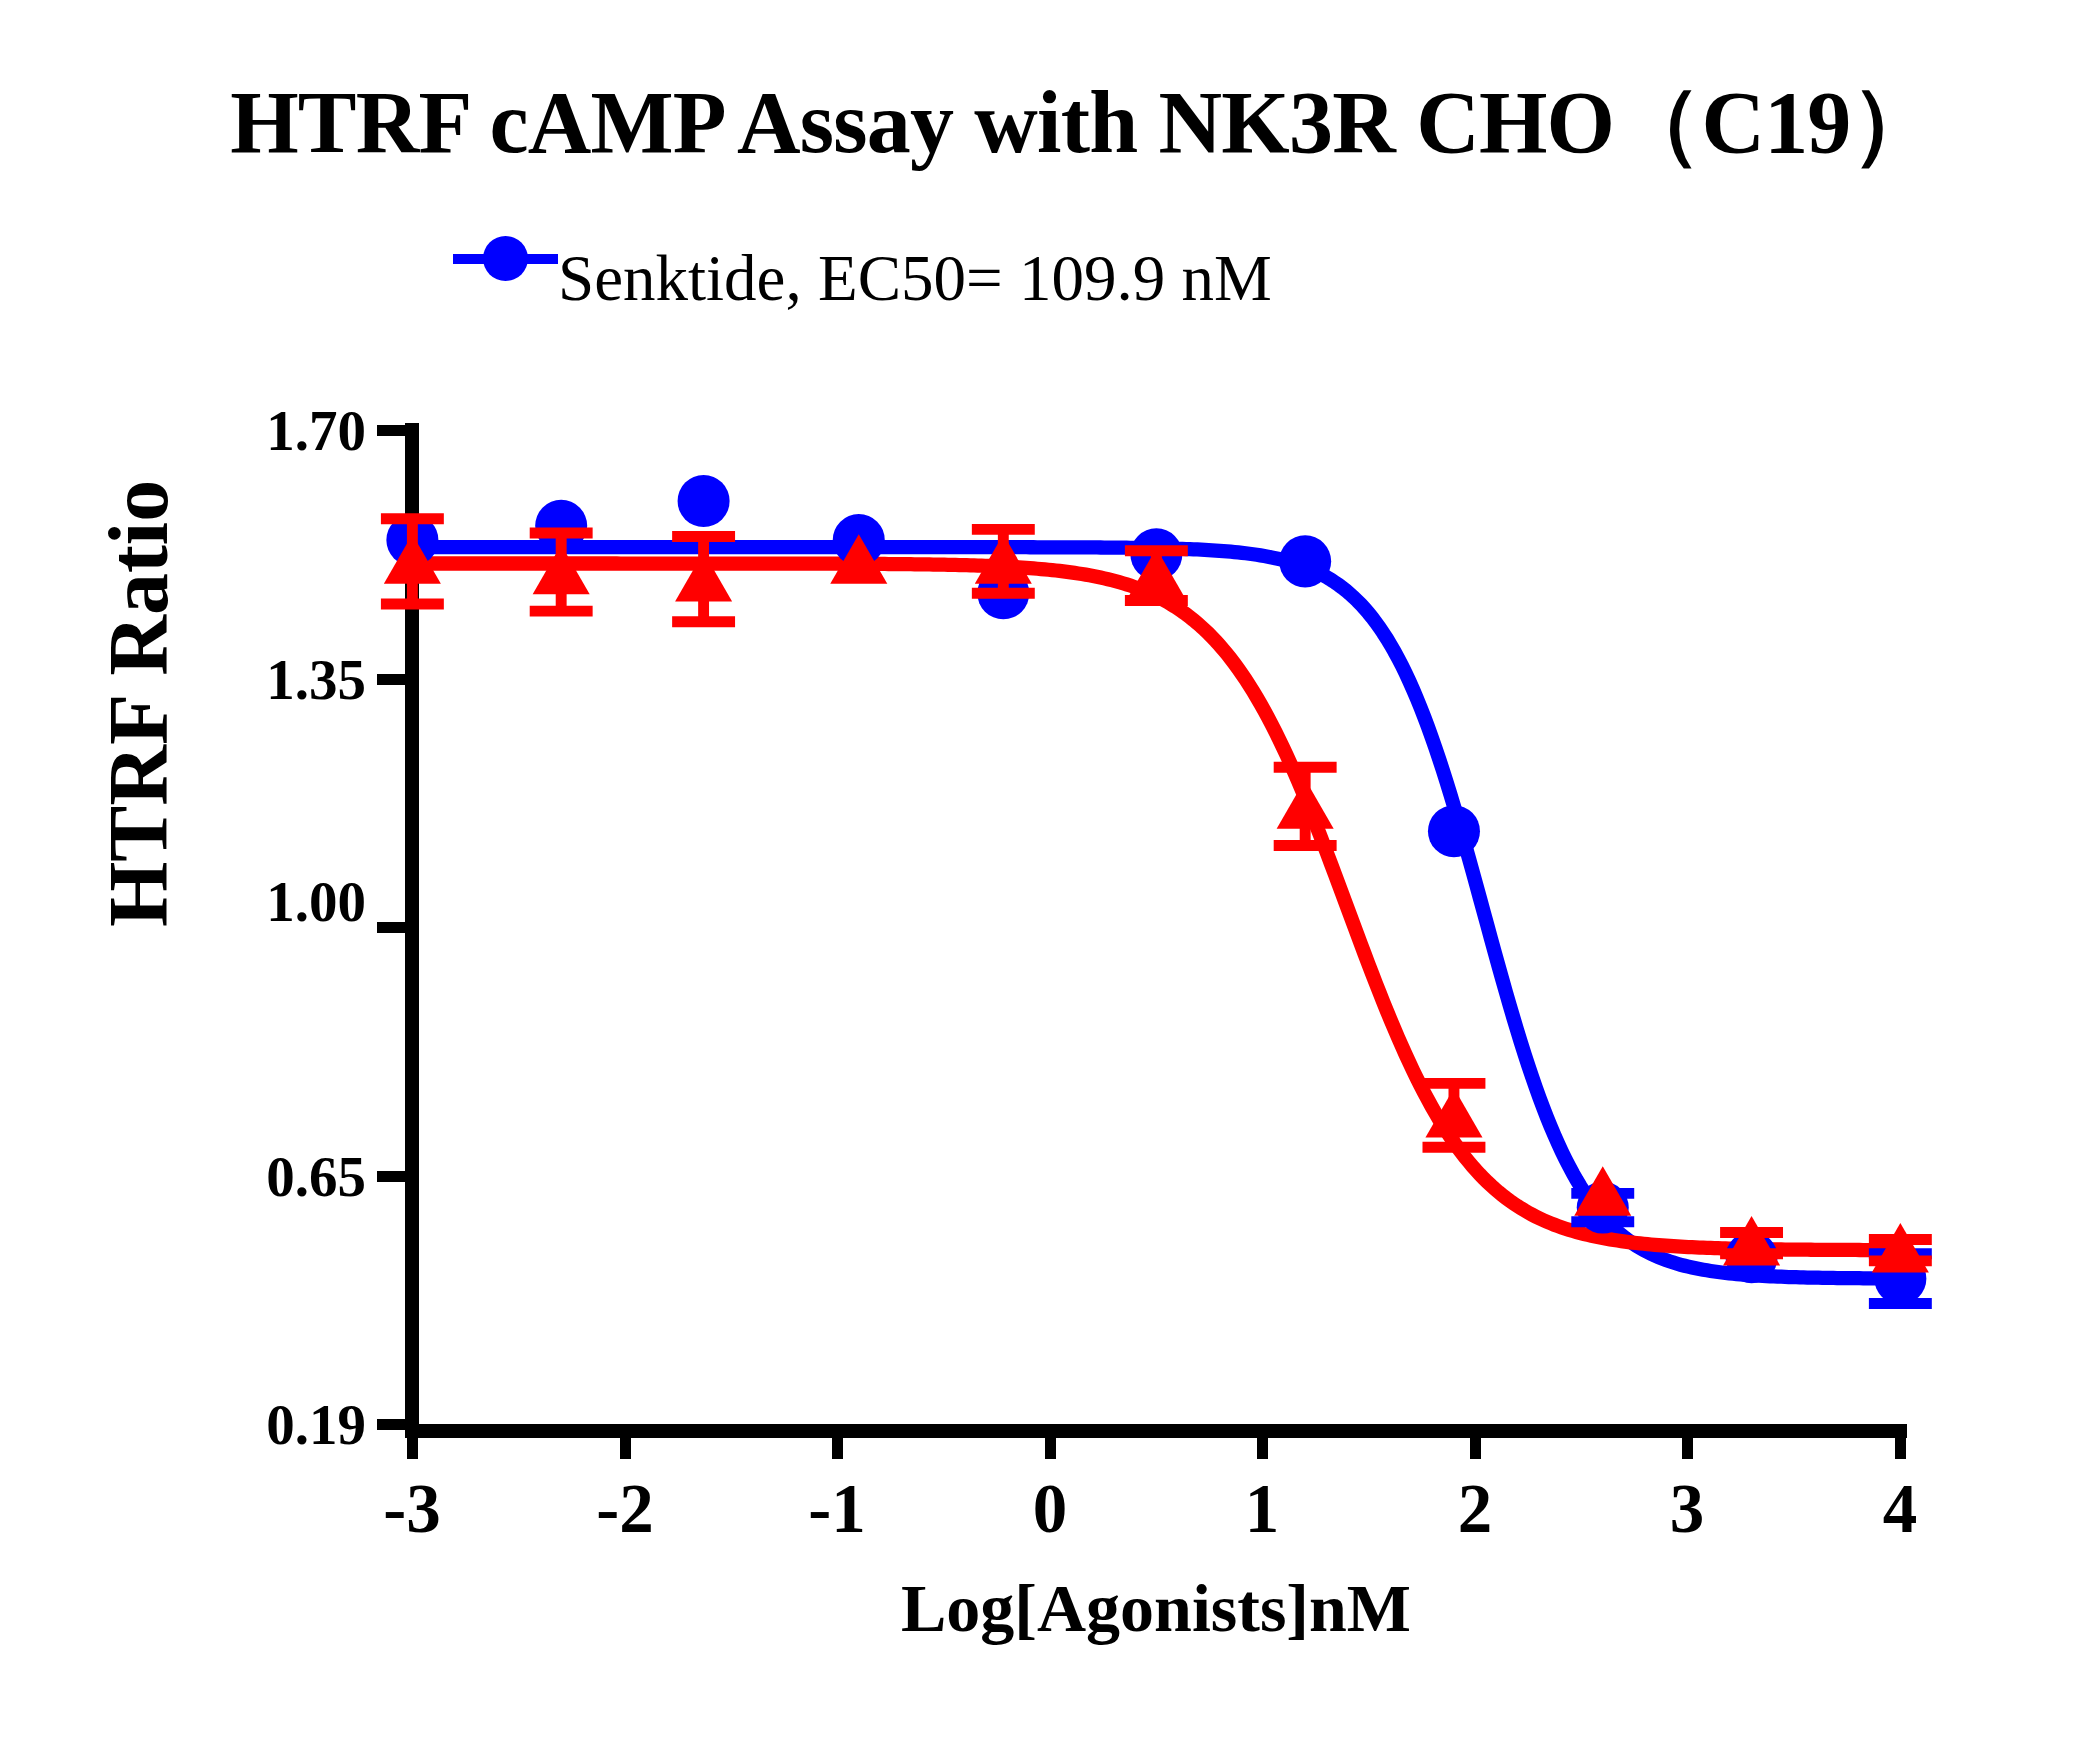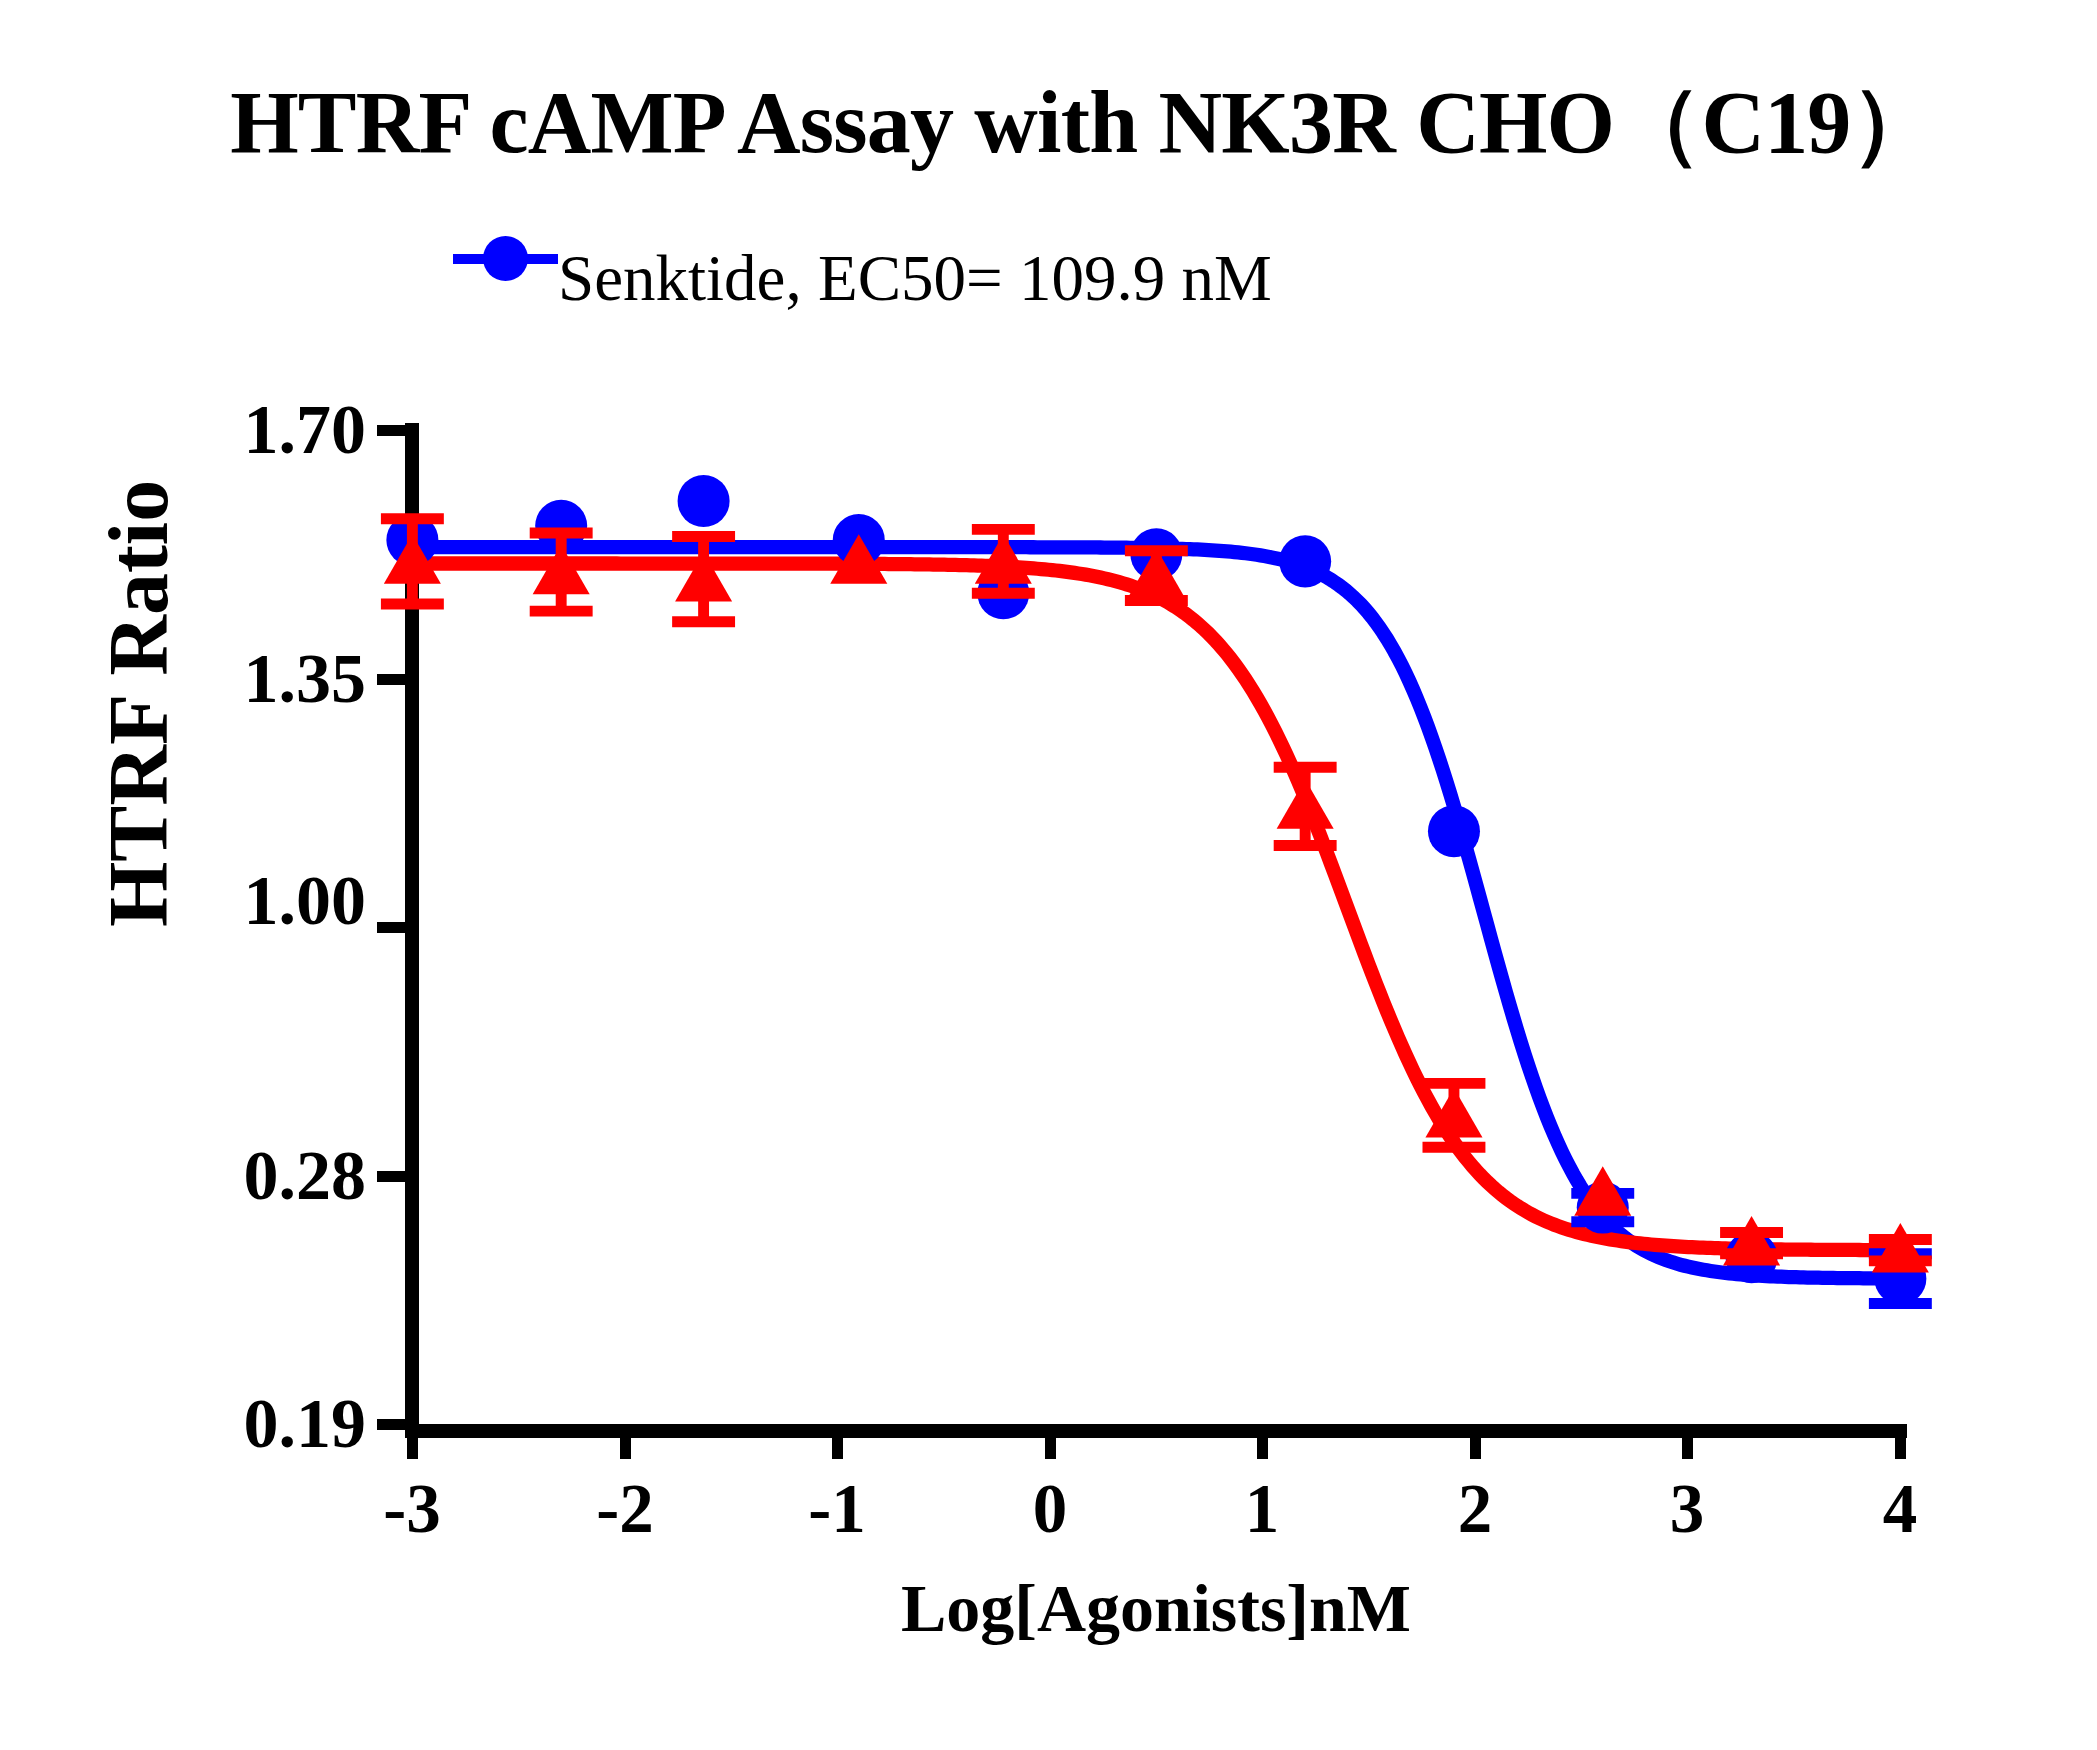--- a/index.html
+++ b/index.html
@@ -110,21 +110,21 @@
     height:11px;
     background:#000;
     margin-right:7.1px;
     margin-top:-5.5px;
   }
   .ytick-label {
     position:absolute;
     right:100%;
     margin-right:46px;
     transform:translateY(-50%);
-    font-size:70px;
+    font-size:57px;
     font-weight:bold;
     color:#000;
     white-space:nowrap;
     font-family:"Liberation Serif", serif;
   }
   .xtick {
     position:absolute;
     top:100%;
     margin-top:7.1px;
     width:11px;
@@ -194,21 +194,21 @@
     <div class="axis-line-y"></div>
     <div class="axis-line-x"></div>
     <div id="ytick-container">
         <div class="ytick" style="top: 0px;"></div>
         <div class="ytick-label" style="top: 0px;">1.70</div>
         <div class="ytick" style="top: 249px;"></div>
         <div class="ytick-label" style="top: 249px;">1.35</div>
         <div class="ytick" style="top: 497px;"></div>
         <div class="ytick-label" style="top: 471px; text-align: center;">1.00</div>
         <div class="ytick" style="top: 746px;"></div>
-        <div class="ytick-label" style="top: 746px;">0.28</div>
+        <div class="ytick-label" style="top: 746px;">0.65</div>
         <div class="ytick" style="top: 994px;"></div>
         <div class="ytick-label" style="top: 994px;">0.19</div>
       </div>
     <div id="xtick-container">
         <div class="xtick" style="left: 0px;"></div>
         <div class="xtick-label" style="left: 0px;">-3</div>
         <div class="xtick" style="left: 213px;"></div>
         <div class="xtick-label" style="left: 213px;">-2</div>
         <div class="xtick" style="left: 425px;"></div>
         <div class="xtick-label" style="left: 425px;">-1</div>

